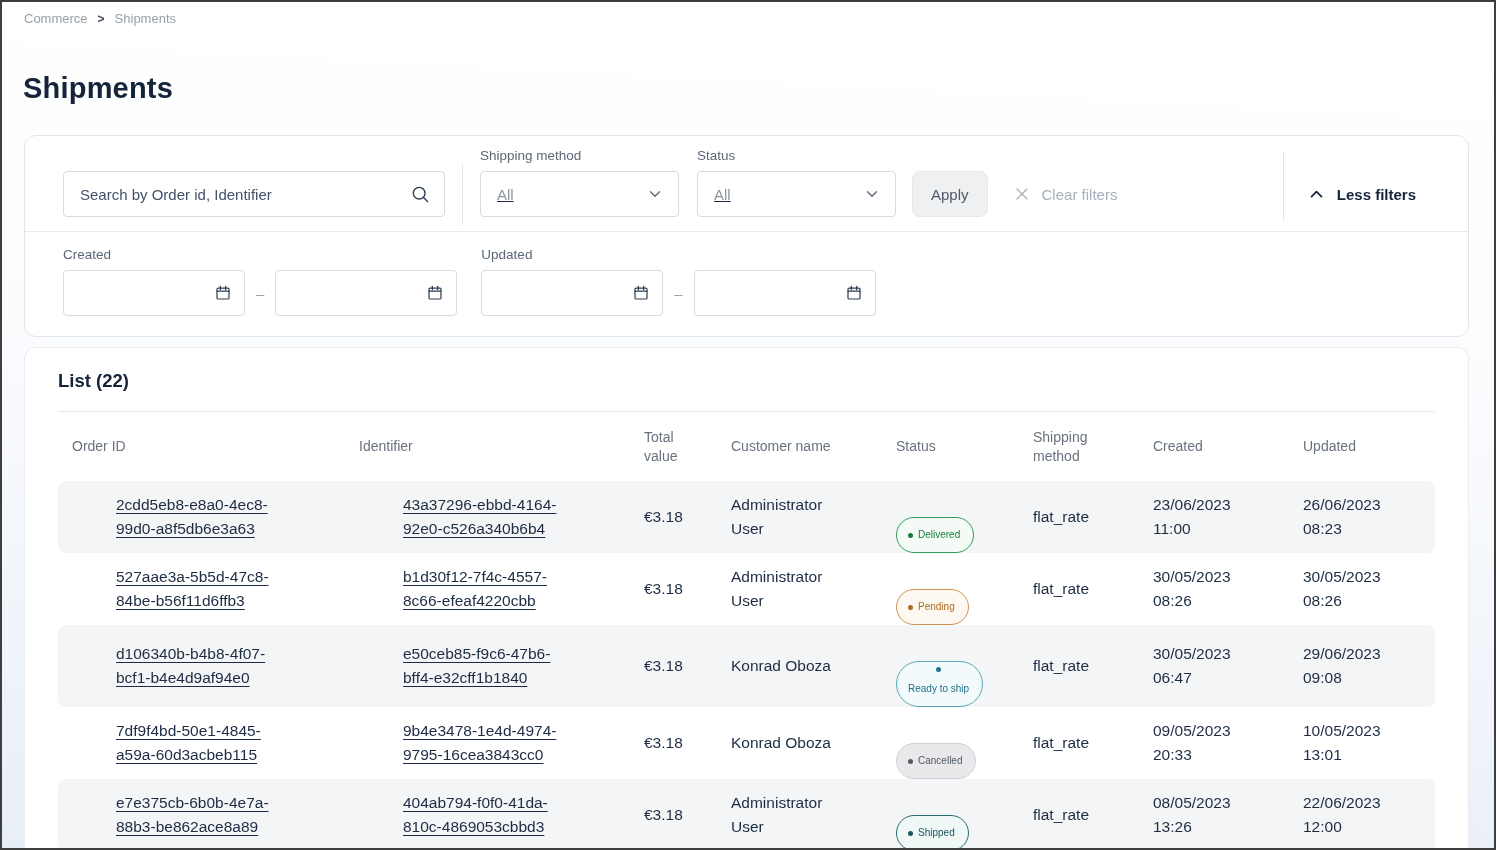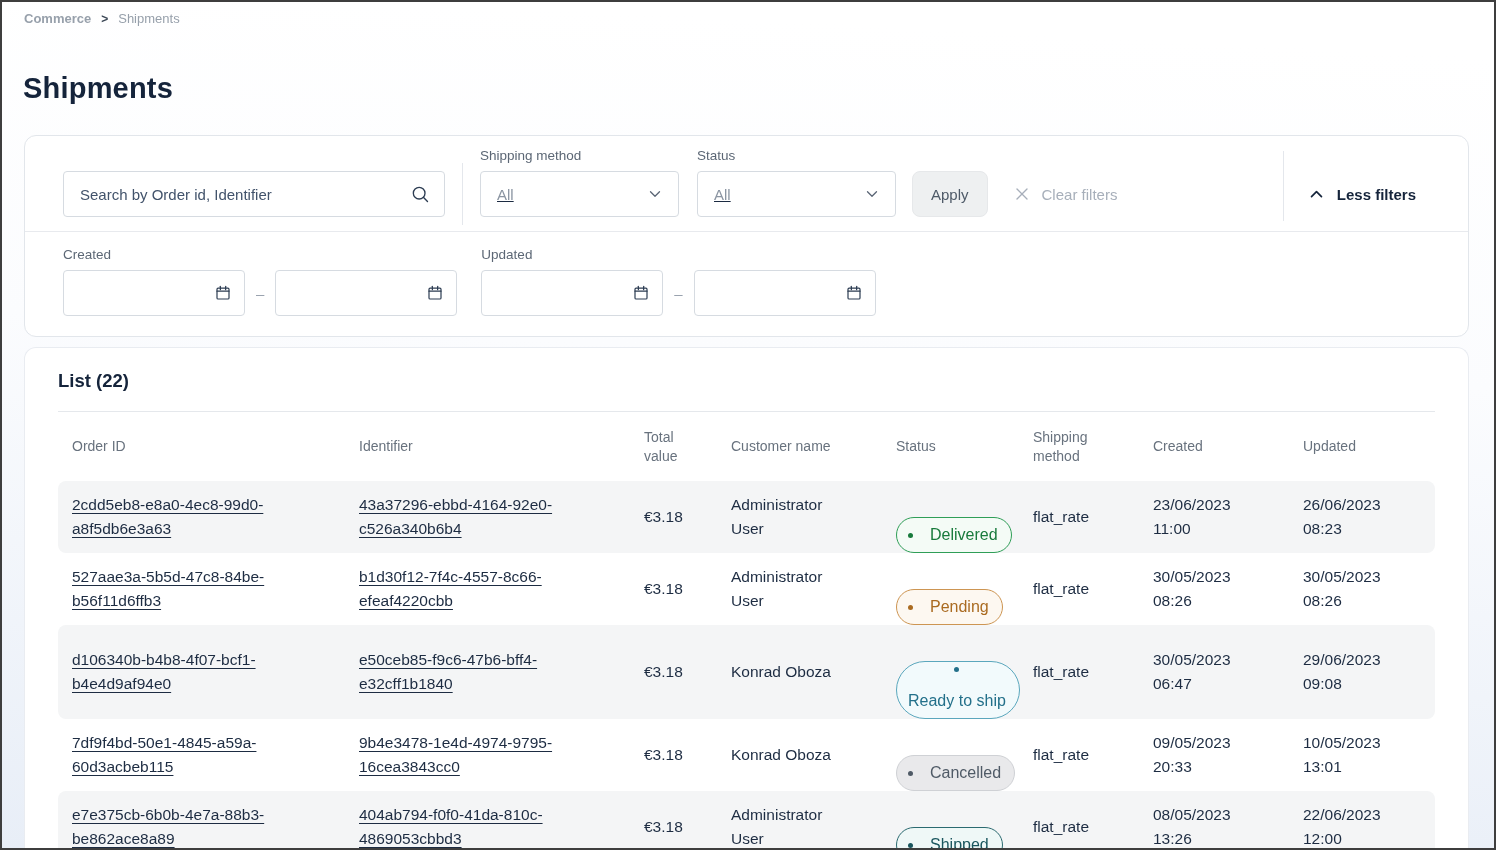--- a/index.html
+++ b/index.html
@@ -11,21 +11,21 @@
   .frame {
     width:1496px; height:850px;
     border:2px solid #3e3e3e;
     background:linear-gradient(183deg, #ffffff 6%, #fbfcfe 42%, #e8eef7 100%);
     overflow:hidden;
     position:relative;
   }
   
   .breadcrumb { padding:9px 22px 0 22px; font-size:13px; color:#97a0ab; display:flex; gap:10px; align-items:center; }
   .breadcrumb .sep { color:#3c4856; font-size:12px; font-weight:700; }
-  .crumb-link { cursor:pointer;font-weight:bold; }
+  .crumb-link { cursor:pointer; }
   
   .page-title { margin:46px 0 0 21px; font-size:29px; font-weight:700; color:#15243b; letter-spacing:.2px; }
   
   .filter-card {
     position:absolute; left:22px; top:133px; width:1445px;
     background:#ffffff; border:1px solid #e2e6eb; border-radius:12px;
     padding:12px 0 20px 0;
   }
   .filter-row1 { display:flex; align-items:flex-end; padding:0 16px 0 38px; }
   .fgroup { display:flex; flex-direction:column; }
@@ -64,27 +64,27 @@
   .grid-row {
     display:grid;
     grid-template-columns:287px 285px 87px 165px 137px 120px 150px 1fr;
     align-items:center; padding-left:14px;
   }
   .thead-row { min-height:69px; }
   .th { font-size:14px; color:#68727e; font-weight:400; padding-right:30px; line-height:19px; }
   .trow { min-height:72px; border-radius:8px; }
   .trow.striped { background:#f4f5f6; }
   .cell { font-size:15.5px; color:#1d2c42; line-height:24px; }
-  .cell-id, .cell-order { padding-right:70px; }
+  .cell-id, .cell-order { padding-right:70px;margin-left:44px; }
   .cell-customer { padding-right:40px; }
   .id-link { color:#1d2c42; text-decoration:underline; text-underline-offset:3px; cursor:pointer; word-break:normal; overflow-wrap:break-word; }
   .badge {
-    display:inline-flex; align-items:center; gap:17px;
+    display:inline-flex; align-items:center; gap:5px;
     border:1px solid; border-radius:999px; padding:5px 13px 5px 11px;
-    font-size:16px; white-space:nowrap;margin-top:36px;
+    font-size:10px; white-space:nowrap;margin-top:36px;
   }
   .badge .dot { width:5px; height:5px; border-radius:50%; background:currentColor; flex:0 0 auto; }
   .dt-line { display:block; }
   .icon { display:inline-flex; flex:0 0 auto; }
 </style>
 </head>
 <body>
 
 <div class="frame">
 

